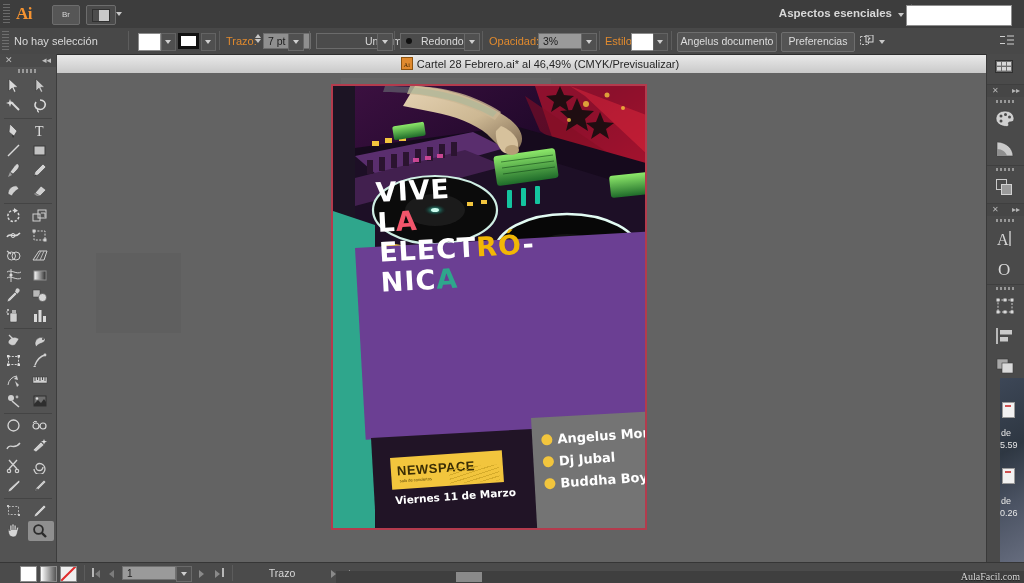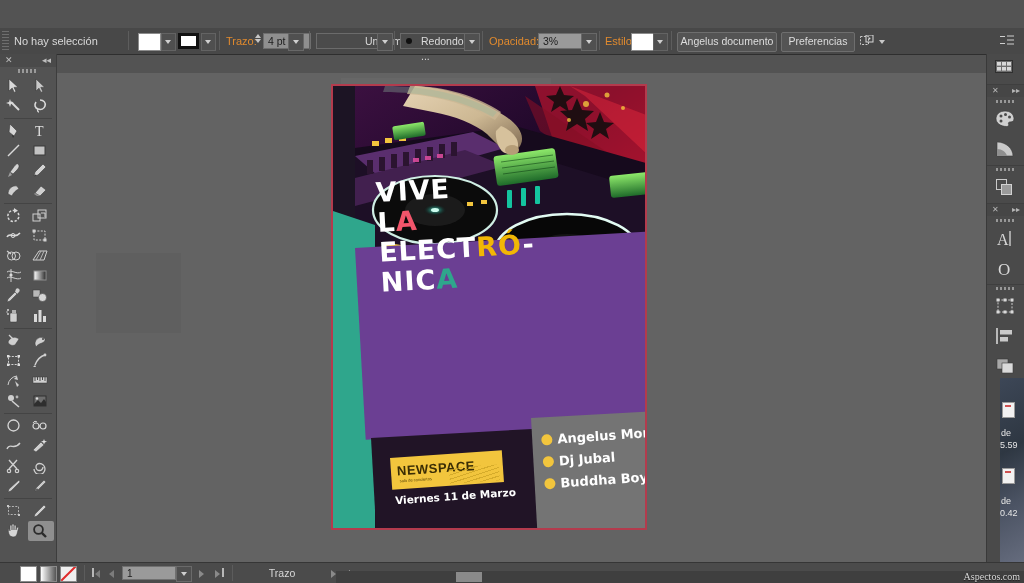--- a/index.html
+++ b/index.html
@@ -196,41 +196,54 @@
   .hscroll .hthumb{position:absolute;left:120px;top:1px;width:26px;height:10px;background:#8a8a8a;}
   .watermark{position:absolute;right:4px;bottom:1px;font-size:10px;color:#d8d8d8;
      font-family:"Liberation Serif",serif;text-shadow:0 1px 1px rgba(0,0,0,.6);}
   .sb-divider{position:absolute;top:2px;width:1px;height:16px;background:#5c5c5c;}
 </style>
 </head>
 <body>
 
 <div id="app">
 
+  <div class="menubar">
+    <span class="grip"></span>
+    <div class="ai-logo">Ai</div>
+    <div class="mb-btn br-btn">Br</div>
+    <div class="mb-btn ws-btn">
+      <span class="pane"></span>
+    </div>
+    <span class="caret ws-caret"></span>
+    <div class="essentials">Aspectos esenciales</div>
+    <span class="caret ess-caret"></span>
+    <div class="ess-divider"></div>
+    <input class="searchbox" placeholder="" style="">
+  </div>
 
   <div class="ctrlbar">
     <div class="ctrl-grip"></div>
     <div class="cb-label" style="left:14px;">No hay selección</div>
 
     <div class="cb-sep" style="left:128px;"></div>
 
     <div class="swatch" style="left:138px;background:#ffffff;"></div>
     <div class="minicaret" style="left:161px;"></div>
 
     <div class="swatch" style="left:178px;background:#fff;box-sizing:border-box;border:3px solid #111;"></div>
     <div class="minicaret" style="left:201px;"></div>
 
     <div class="cb-sep" style="left:219px;"></div>
 
     <div class="cb-label cb-olabel" style="left:226px;">Trazo:</div>
     <div class="spin" style="left:253px;">
         <i class="up"></i>
         <i class="dn"></i>
       </div>
-    <div class="field" style="left:263px;width:48px;">4 pt</div>
+    <div class="field" style="left:263px;width:48px;">7 pt</div>
     <div class="dd-arrow" style="left:288px;"></div>
 
     <div class="cb-sep" style="left:309px;"></div>
 
     <div class="dropdown" style="left:316px;width:74px;padding-left:48px;">Uniforme</div>
     <div class="dd-arrow" style="left:377px;"></div>
 
     <div class="cb-sep" style="left:394px;"></div>
 
     <div class="dropdown" style="left:400px;width:76px;padding-left:20px;">Redondo 5 ...</div>
@@ -267,20 +280,25 @@
       <svg width="14" height="11" viewBox="0 0 14 11">
         <line x1="0" y1="1.5" x2="5" y2="1.5" stroke="#cfcfcf"></line>
         <line x1="7" y1="1" x2="14" y2="1" stroke="#cfcfcf"></line>
         <line x1="7" y1="5" x2="14" y2="5" stroke="#cfcfcf"></line>
         <line x1="7" y1="9" x2="14" y2="9" stroke="#cfcfcf"></line>
         <line x1="0" y1="8.5" x2="5" y2="8.5" stroke="#cfcfcf"></line>
       </svg>
     </div>
   </div>
 
+  <div class="doctabrow">
+    <div class="doctab">
+      <span class="docicon"></span><span>Cartel 28 Febrero.ai* al 46,49% (CMYK/Previsualizar)</span>
+    </div>
+  </div>
 
   <div class="canvas">
     <div class="smudge1"></div>
     <div class="smudge2"></div>
   </div>
 
   <div class="artboard">
     <div class="poster">
 
       <div class="photo">
@@ -931,21 +949,21 @@
       </svg>
     </div>
   </div>
 
   <div class="desktop">
     <div class="dk-icn" style="left:2px;top:24px;"></div>
     <div class="dk-txt" style="left:1px;top:50px;">de</div>
     <div class="dk-txt" style="left:0px;top:62px;">5.59</div>
     <div class="dk-icn" style="left:2px;top:90px;"></div>
     <div class="dk-txt" style="left:1px;top:118px;">de</div>
-    <div class="dk-txt" style="left:0px;top:130px;">0.42</div>
+    <div class="dk-txt" style="left:0px;top:130px;">0.26</div>
   </div>
 
   <div class="statusbar">
     <div class="modebtn mb1" style="position:absolute;left:20px;top:3px;width:15px;height:14px;"></div>
     <div class="modebtn mb2" style="position:absolute;left:40px;top:3px;width:15px;height:14px;"></div>
     <div class="modebtn mb3" style="position:absolute;left:60px;top:3px;width:15px;height:14px;"></div>
 
     <div class="sb-divider" style="left:84px;"></div>
 
     <div class="navbtn prev dim" style="left:92px;"></div>
@@ -961,16 +979,16 @@
 
     <div style="position:absolute;left:232px;width:100px;text-align:center;top:4px;font-size:10.5px;color:#d7d7d7;">Trazo</div>
 
     <div class="navbtn next" style="left:328px;"></div>
     <div class="navbtn prev" style="left:342px;"></div>
 
     <div class="hscroll">
       <div class="hthumb"></div>
     </div>
 
-    <div class="watermark">Aspectos.com</div>
+    <div class="watermark">AulaFacil.com</div>
   </div>
 
 </div>
 
 </body></html>

